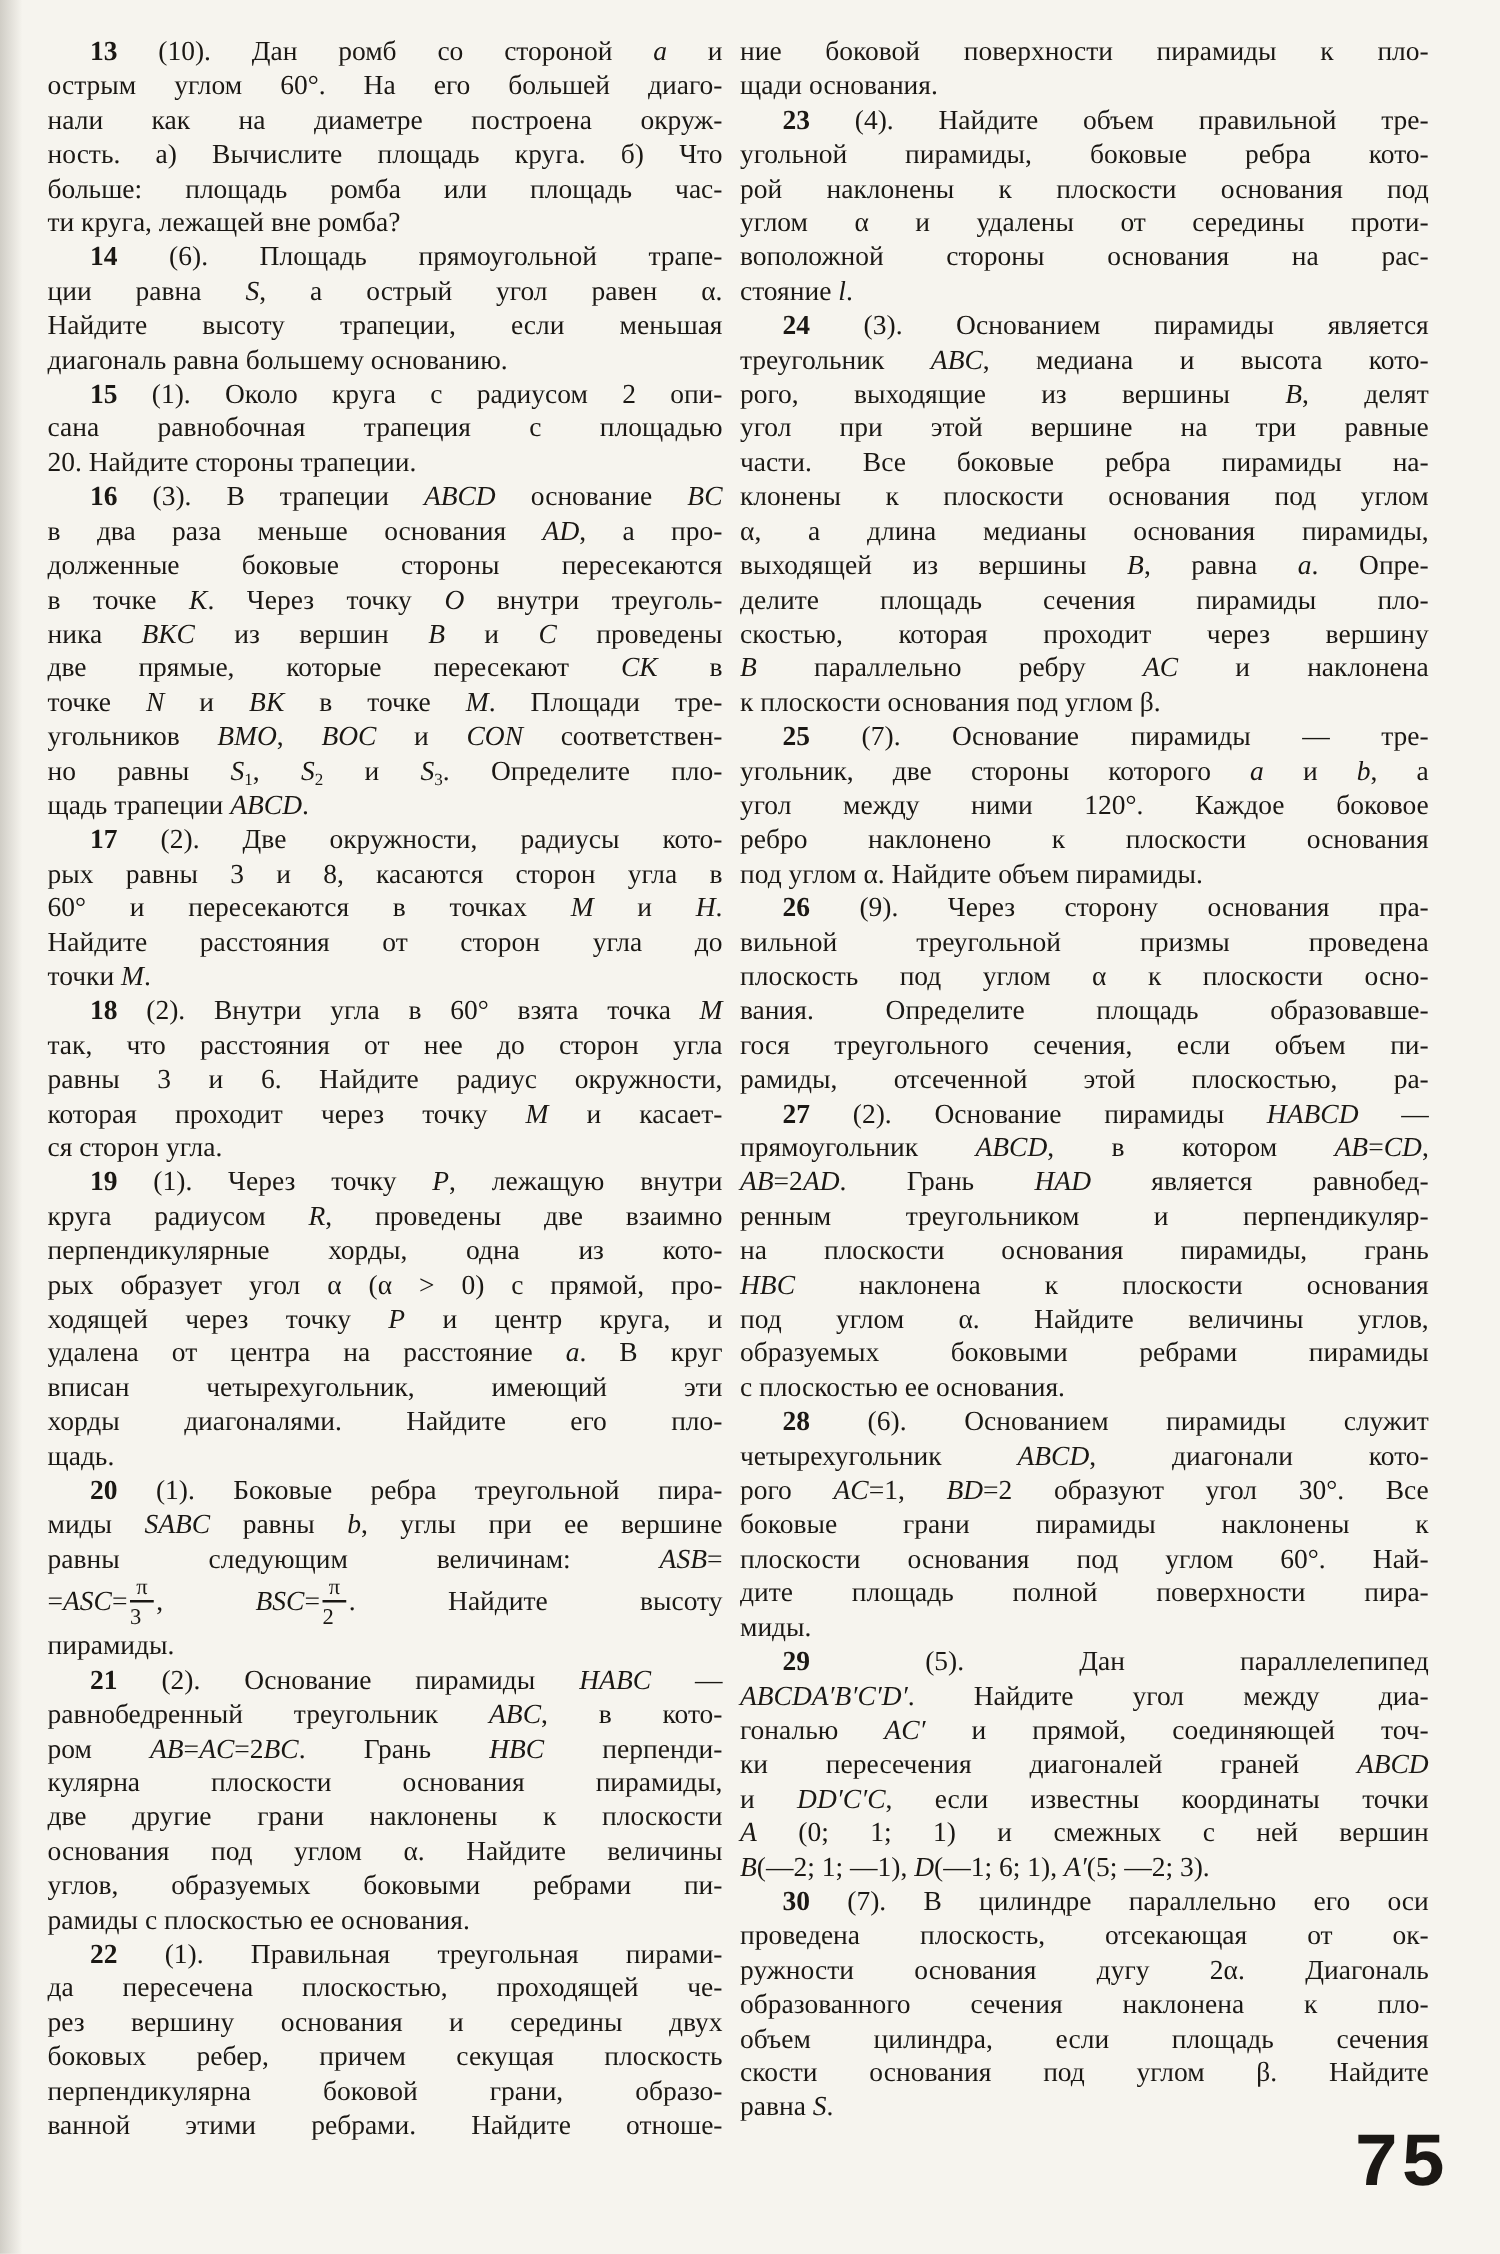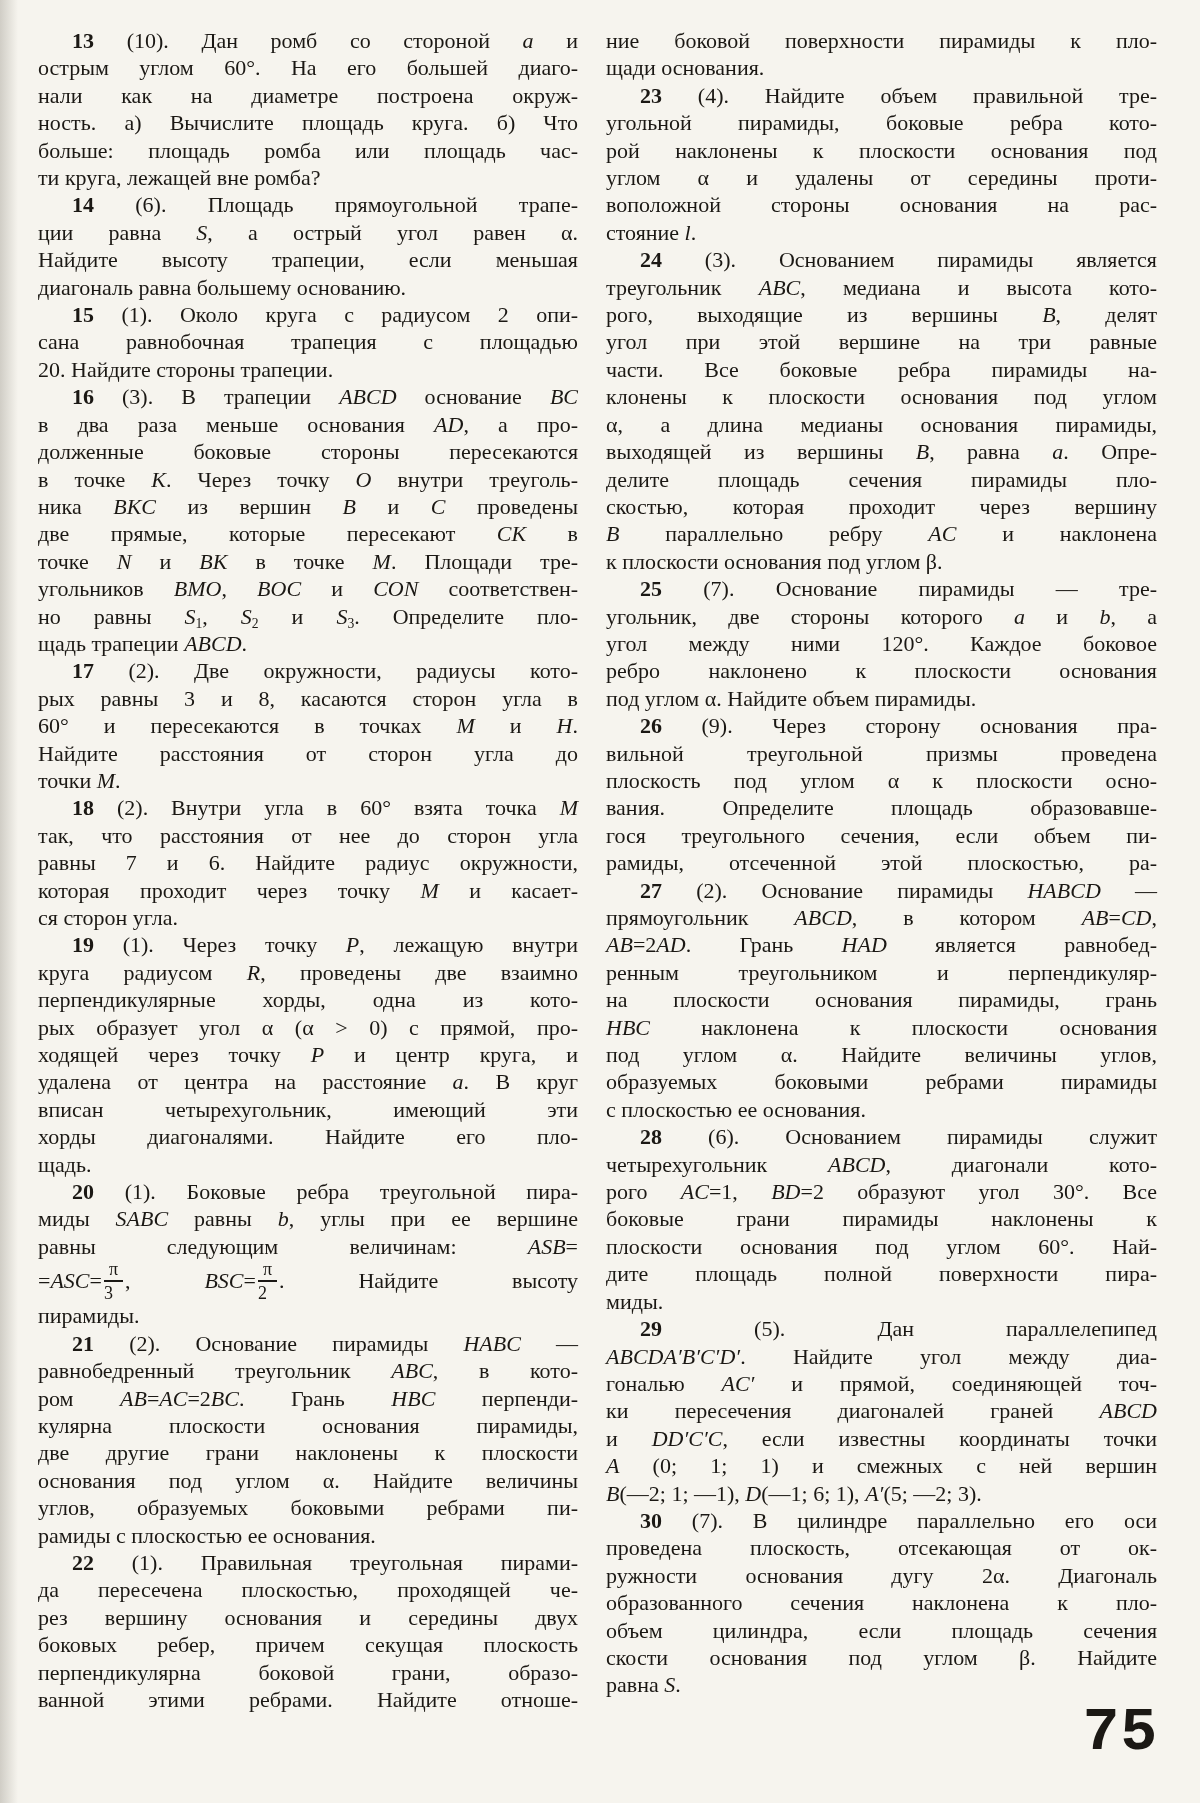--- a/index.html
+++ b/index.html
@@ -8,21 +8,21 @@
     background:var(--paper,#f6f4ee);color:var(--ink,#1b1814);
     font-family:"Liberation Serif","DejaVu Serif",serif;
   }
   .scan-edge{
     position:absolute;left:0;top:0;bottom:0;width:18px;
     background:linear-gradient(to right, rgba(95,90,78,.25), rgba(95,90,78,0));
     pointer-events:none;
   }
   .col{position:absolute;top:27px;font-size:22px;line-height:27.4px;}
   #col-left{left:38px;width:540px;}
-  #col-right{left:606px;width:551px;}
+  #col-right{left:592px;width:551px;}
   .prob{margin:0;padding:0;}
   .line{display:block;text-align:justify;text-align-last:justify;text-justify:inter-word;}
   .line.last{text-align-last:left;}
   .line.first{text-indent:34px;}
   .line b{font-weight:bold;}
   .line i{font-style:italic;}
   sub{font-size:0.62em;vertical-align:-0.28em;line-height:0;}
   .frac{
     display:inline-block;vertical-align:-0.62em;text-align:center;
     line-height:1;font-size:0.82em;padding:0 2px;font-style:normal;
@@ -75,21 +75,21 @@
     <p class="prob">
       <span class="line first"><b>17</b> (2). Две окружности, радиусы кото-</span>
       <span class="line">рых равны 3 и 8, касаются сторон угла в</span>
       <span class="line">60° и пересекаются в точках <i>M</i> и <i>H</i>.</span>
       <span class="line">Найдите расстояния от сторон угла до</span>
       <span class="line last">точки <i>M</i>.</span>
     </p>
     <p class="prob">
       <span class="line first"><b>18</b> (2). Внутри угла в 60° взята точка <i>M</i></span>
       <span class="line">так, что расстояния от нее до сторон угла</span>
-      <span class="line">равны 7 и 6. Найдите радиус окружности,</span>
+      <span class="line">равны 3 и 6. Найдите радиус окружности,</span>
       <span class="line">которая проходит через точку <i>M</i> и касает-</span>
       <span class="line last">ся сторон угла.</span>
     </p>
     <p class="prob">
       <span class="line first"><b>19</b> (1). Через точку <i>P</i>, лежащую внутри</span>
       <span class="line">круга радиусом <i>R</i>, проведены две взаимно</span>
       <span class="line">перпендикулярные хорды, одна из кото-</span>
       <span class="line">рых образует угол α (α &gt; 0) с прямой, про-</span>
       <span class="line">ходящей через точку <i>P</i> и центр круга, и</span>
       <span class="line">удалена от центра на расстояние <i>a</i>. В круг</span>

